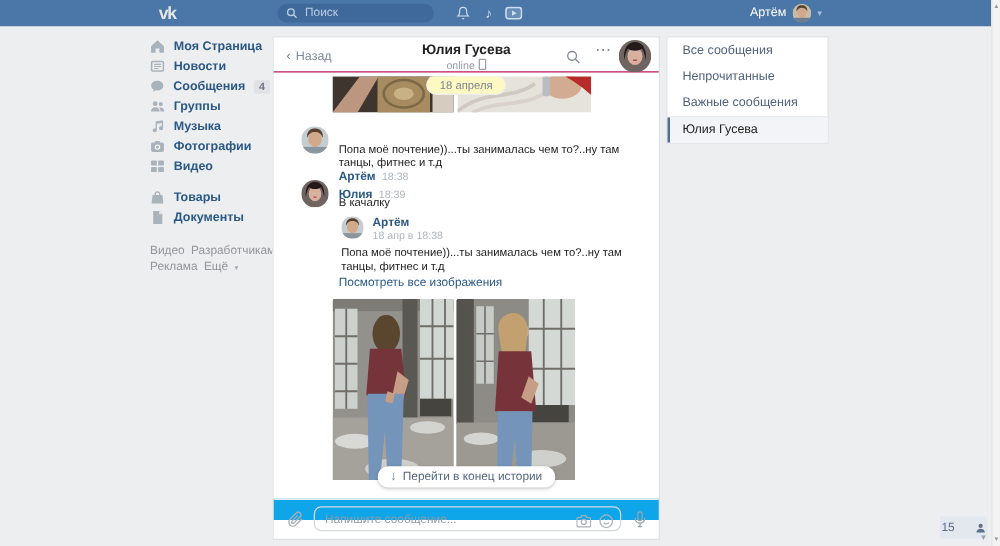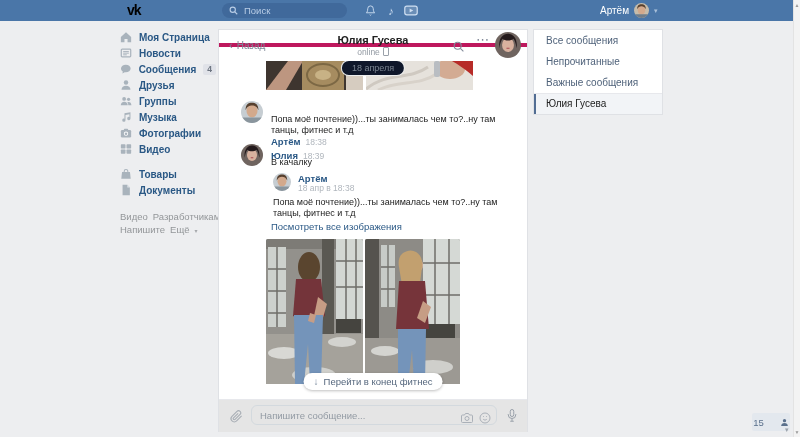--- a/index.html
+++ b/index.html
@@ -1,20 +1,20 @@
 <!DOCTYPE html>
 <html><head>
 <meta charset="utf-8">
 <style>
   html,body{margin:0;padding:0;}
   body{font-family:"Liberation Sans","DejaVu Sans",sans-serif;background:#edeef0;}
   #app{position:relative;width:800px;height:437px;background:#edeef0;overflow:hidden;}
   
   #topbar{position:absolute;left:0;top:0;width:793px;height:21px;background:#4a76a8;}
-  .logo{position:absolute;left:127px;top:0;height:21px;line-height:21px;color:#000000;
+  .logo{position:absolute;left:127px;top:0;height:21px;line-height:21px;color:#e5e5e5;
         font-weight:bold;font-size:14px;letter-spacing:-1px;}
   .tsearch{position:absolute;left:222px;top:3px;width:125px;height:15px;border-radius:8px;
         background:#40699b;display:flex;align-items:center;padding:0 7px;box-sizing:border-box;gap:4px;}
   .tsearch input{flex:1;min-width:0;background:transparent;border:none;outline:none;
         color:#dbe7f5;font-size:9.5px;font-family:inherit;}
   .tsearch input::placeholder{color:#b9cde6;}
   .tbicon{position:absolute;top:0;height:21px;display:flex;align-items:center;justify-content:center;}
   .bell{left:362px;width:16px;}
   .musicn{left:384px;width:14px;color:#cfdff2;font-size:11px;}
   .vidic{left:402px;width:18px;}
@@ -33,56 +33,56 @@
   .si .lbl{color:#2a5885;font-size:10px;white-space:nowrap;}
   .si .cnt{margin-left:auto;margin-right:2px;background:#e0e2e8;color:#6c7480;font-size:8.5px;
         border-radius:2px;padding:1px 4px;line-height:9px;}
   .sgap{height:9px;}
   .sfooter{margin-top:12px;color:#939699;font-size:9.5px;line-height:13px;}
   .sfooter span{margin-right:5px;cursor:pointer;}
   .fchev{font-size:6px;color:#a6a9ac;}
   
   #panel{position:absolute;left:218px;top:29px;width:310px;height:403px;background:#fff;
         border:1px solid #dfe1e5;box-sizing:border-box;}
-  .chead{position:absolute;left:0;top:0;width:100%;height:17px;border-bottom:4px solid #be185d;box-sizing:border-box;}
+  .chead{position:absolute;left:0;top:0;width:100%;height:28px;border-bottom:1px solid #be185d;box-sizing:border-box;}
   .back{position:absolute;left:10px;top:9px;color:#7f8897;font-size:10px;cursor:pointer;}
   .back .bchev{margin-right:4px;font-size:11px;}
   .ctitle{position:absolute;left:0;top:4px;width:100%;text-align:center;font-size:11px;
         font-weight:bold;color:#222;}
   .cstatus{position:absolute;left:0;top:17px;width:100%;text-align:center;font-size:8.5px;color:#939aa3;}
   .phoneic{display:inline-block;width:4px;height:7px;border:1px solid #9aa1aa;border-radius:1px;
         vertical-align:-1px;margin-left:3px;}
   .hsearch{position:absolute;right:62px;top:9px;cursor:pointer;}
   .hell{position:absolute;right:38px;top:2px;color:#828a99;font-size:13px;cursor:pointer;}
   .havatar{position:absolute;right:6px;top:2px;width:26px;height:26px;cursor:pointer;}
   
   .cbody{position:absolute;left:0;top:31px;width:100%;height:338px;overflow:hidden;background:#fff;}
   .strip{position:absolute;top:0;cursor:pointer;}
   .strip1{left:47px;} .strip2{left:147px;}
-  .datepill{position:absolute;left:50%;transform:translateX(-50%);top:0;background:#0f172a;
+  .datepill{position:absolute;left:50%;transform:translateX(-50%);top:0;background:#fef9c3;
         border-radius:9px;padding:2px 10px;font-size:9px;color:#7b8591;box-shadow:0 0 0 1px #eceded;}
   .mavatar{position:absolute;width:22px;height:22px;cursor:pointer;}
   .mname{font-weight:bold;color:#2a5885;font-size:9.5px;cursor:pointer;}
   .mtime{color:#b0b6bd;font-size:8.5px;margin-left:5px;}
   .mtext{color:#222;font-size:9px;line-height:11px;width:234px;}
   .nrow{position:absolute;left:52px;white-space:nowrap;}
   .quote{position:absolute;left:54px;}
   .qav{position:absolute;left:0;top:0;width:18px;height:18px;}
   .qname{position:absolute;left:25px;top:0;}
   .qdate{position:absolute;left:25px;top:10px;color:#b0b6bd;font-size:8.5px;white-space:nowrap;}
   .qtext{position:absolute;left:0;top:24px;}
   .alink{position:absolute;left:52px;color:#2a5885;font-size:9.5px;cursor:pointer;}
   .photo{position:absolute;border-radius:2px;overflow:hidden;cursor:pointer;}
   .jump{position:absolute;left:50%;transform:translateX(-50%);top:312px;height:17px;background:#fff;
         border-radius:12px;box-shadow:0 1px 3px rgba(0,0,0,.25);display:flex;align-items:center;
         gap:5px;padding:0 10px;font-size:9.5px;color:#55677d;cursor:pointer;white-space:nowrap;}
   .jump .jarrow{color:#7b8b9e;font-size:10px;}
   
-  .cinput{position:absolute;left:0;top:369px;width:100%;height:33px;border-top:1px solid #e7e8ec;
-        box-sizing:border-box;background:#e5e5e5;}
+  .cinput{position:absolute;left:0;top:369px;width:100%;height:17px;border-top:1px solid #e7e8ec;
+        box-sizing:border-box;background:#0ea5e9;}
   .clip{position:absolute;left:11px;top:9px;cursor:pointer;}
   .field{position:absolute;left:32px;top:5px;width:246px;height:20px;border:1px solid #d3d9de;
         border-radius:6px;box-sizing:border-box;}
   .field input{position:absolute;left:0;top:0;width:100%;height:100%;border:none;outline:none;
         background:transparent;font-size:9.5px;font-family:inherit;color:#333;
         padding:0 40px 0 8px;box-sizing:border-box;}
   .field input::placeholder{color:#929aa3;}
   .fcam{position:absolute;right:23px;top:3.5px;cursor:pointer;}
   .fsmile{position:absolute;right:5px;top:3.5px;cursor:pointer;}
   .micb{position:absolute;right:9px;top:8px;cursor:pointer;}
@@ -167,27 +167,20 @@
     </div>
     <div class="si">
       <svg width="12" height="12" viewBox="0 0 14 14">
           <path d="M7 1.8c-3.2 0-5.8 2-5.8 4.6 0 1.5.85 2.8 2.2 3.6l-.5 2.4 2.7-1.5c.45.08.9.12 1.4.12 3.2 0 5.8-2 5.8-4.6S10.2 1.8 7 1.8z" fill="#a9b3bc"></path>
         </svg>
       <span class="lbl">Сообщения</span>
       <span class="cnt">4</span>
     </div>
     <div class="si">
       <svg width="12" height="12" viewBox="0 0 14 14">
-          <circle cx="7" cy="4.2" r="2.6" fill="#a9b3bc"></circle>
-          <path d="M1.8 12.5c0-2.9 2.3-4.6 5.2-4.6s5.2 1.7 5.2 4.6z" fill="#a9b3bc"></path>
-        </svg>
-      <span class="lbl">Друзья</span>
-    </div>
-    <div class="si">
-      <svg width="12" height="12" viewBox="0 0 14 14">
           <circle cx="4.8" cy="4.6" r="2.2" fill="#a9b3bc"></circle>
           <circle cx="10" cy="5" r="1.9" fill="#a9b3bc"></circle>
           <path d="M.9 12c0-2.5 1.8-4 4.1-4s4 1.5 4 4z" fill="#a9b3bc"></path>
           <path d="M9.7 12c0-1.5-.4-2.7-1.2-3.5.45-.3 1-.4 1.6-.4 1.8 0 3.2 1.3 3.2 3.9z" fill="#a9b3bc"></path>
         </svg>
       <span class="lbl">Группы</span>
     </div>
     <div class="si">
       <svg width="12" height="12" viewBox="0 0 14 14">
           <path d="M5.2 2.6 12.2 1.4v7.4a1.9 1.9 0 1 1-1.2-1.8V3.9l-4.6.8v6.1a1.9 1.9 0 1 1-1.2-1.8z" fill="#a9b3bc"></path>
@@ -227,21 +220,21 @@
           <path d="M3 1h5.5L11.5 4v9H3z" fill="#a9b3bc"></path>
           <path d="M8.5 1v3h3z" fill="#dfe4e8"></path>
         </svg>
       <span class="lbl">Документы</span>
     </div>
     <div class="sfooter">
       <div>
         <span>Видео</span><span>Разработчикам</span>
       </div>
       <div>
-        <span>Напишите</span><span>Ещё</span><span class="fchev">▾</span>
+        <span>Реклама</span><span>Ещё</span><span class="fchev">▾</span>
       </div>
     </div>
   </div>
 
   <div id="panel">
 
     <div class="chead">
       <div class="back"><span class="bchev">‹</span><span>Назад</span></div>
       <div class="ctitle">Юлия Гусева</div>
       <div class="cstatus"><span>online</span><span class="phoneic"></span></div>
@@ -367,21 +360,21 @@
             <path d="M38 14c10-7 21 1 19 14l-2 16c-9-3-13-2-18 2l-3-18c-1-6 0-11 4-14z" fill="#c2a06f"></path>
             <path d="M49 24l4-2 2 4-3 3z" fill="#d6af97" opacity="0"></path>
             <path d="M34 42h26l4 48H31z" fill="#76343a"></path>
             <path d="M58 62l8 6-6 16-8-5z" fill="#c69d85"></path>
             <path d="M33 90h28l-1 55H49l-2-34-4 34H33z" fill="#7494ba"></path>
           </svg>
       </span>
 
       <div class="jump">
         <span class="jarrow">↓</span>
-          <span>Перейти в конец фитнес</span>
+          <span>Перейти в конец истории</span>
       </div>
     </div>
 
     <div class="cinput">
       <div class="clip">
         <svg width="13" height="13" viewBox="0 0 24 24">
             <path d="M21.4 11.05l-9.19 9.19a6 6 0 0 1-8.49-8.49l9.19-9.19a4 4 0 0 1 5.66 5.66l-9.2 9.19a2 2 0 0 1-2.83-2.83l8.49-8.48" fill="none" stroke="#a8aeb5" stroke-width="2"></path>
           </svg>
       </div>
       <div class="field">

